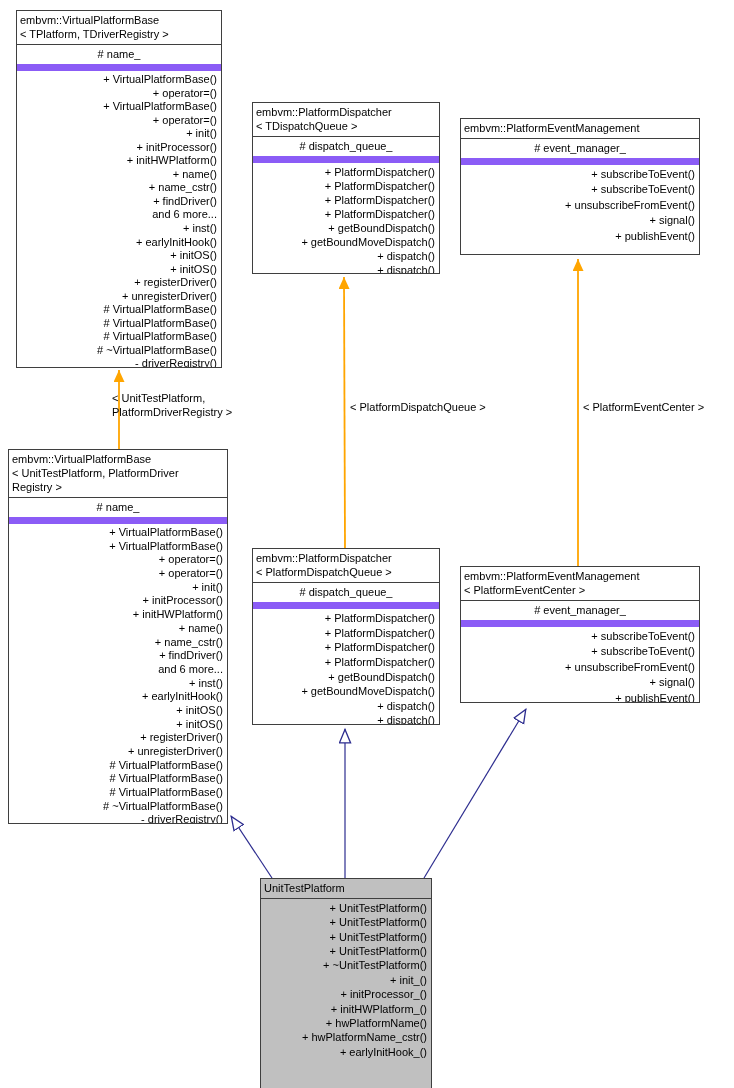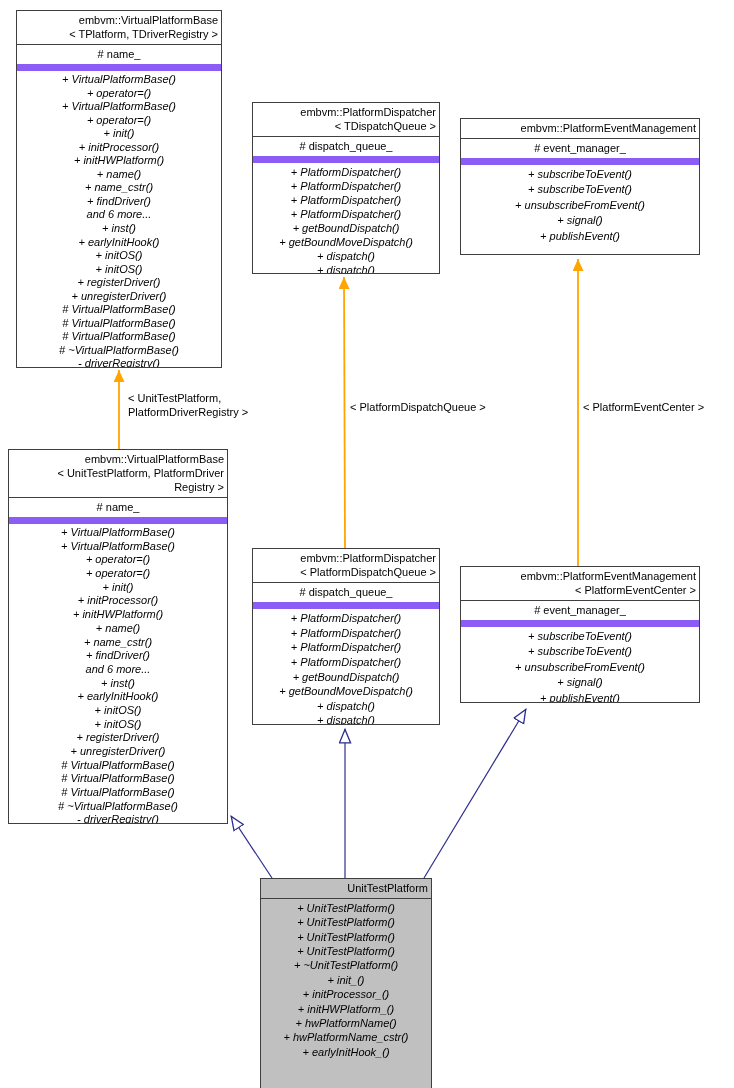--- a/index.html
+++ b/index.html
@@ -18,36 +18,35 @@
     z-index:2;
     box-sizing:border-box;
     background:#fff;
     border:1px solid #3f3f3f;
     display:flex;
     flex-direction:column;
     overflow:hidden;
   }
   .class-box.highlight { background:#c0c0c0; }
   .class-title {
-    text-align:right;
+    text-align:left;
     line-height:14px;
     padding:2px 3px 3px 3px;
     border-bottom:1px solid #3f3f3f;
   }
   .class-attrs {
     text-align:center;
     line-height:14px;
     padding:2px 4px 3px 4px;
     border-bottom:7px solid #8b5cf6;
   }
   .class-methods {
-    text-align:center;
+    text-align:right;
     padding:2px 4px 2px 4px;
     flex:1;
-    font-style:italic;
   }
   .edge-label {
     position:absolute;
     z-index:3;
     line-height:14px;
     white-space:nowrap;
   }
 </style>
 </head>
 <body>
@@ -216,21 +215,21 @@
         <div>+ UnitTestPlatform()</div>
         <div>+ ~UnitTestPlatform()</div>
         <div>+ init_()</div>
         <div>+ initProcessor_()</div>
         <div>+ initHWPlatform_()</div>
         <div>+ hwPlatformName()</div>
         <div>+ hwPlatformName_cstr()</div>
         <div>+ earlyInitHook_()</div>
       </div>
   </div>
-    <div class="edge-label" style="left: 128px; top: 391px;">
+    <div class="edge-label" style="left: 112px; top: 391px;">
       <div>&lt; UnitTestPlatform,</div>
       <div>PlatformDriverRegistry &gt;</div>
     </div>
     <div class="edge-label" style="left: 350px; top: 400px;">
       <div>&lt; PlatformDispatchQueue &gt;</div>
     </div>
     <div class="edge-label" style="left: 583px; top: 400px;">
       <div>&lt; PlatformEventCenter &gt;</div>
     </div>
   </div>

